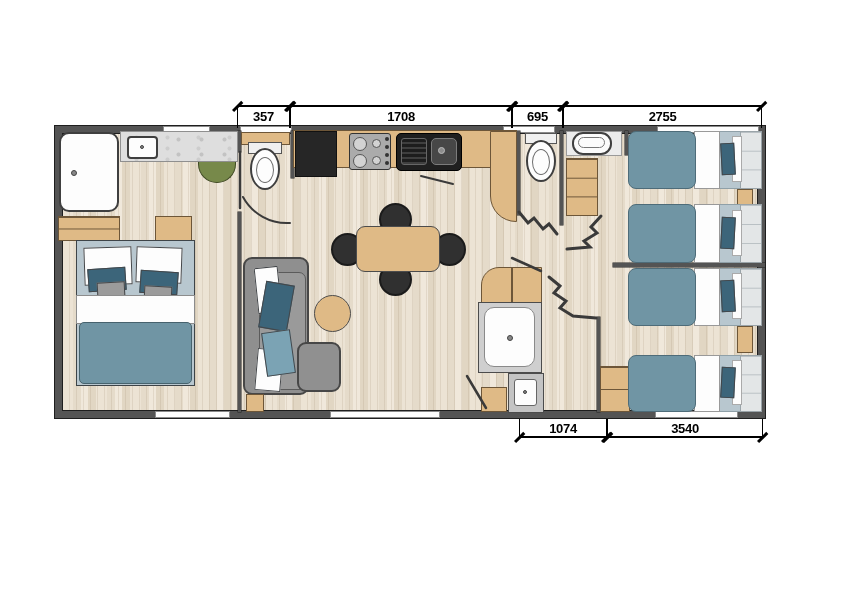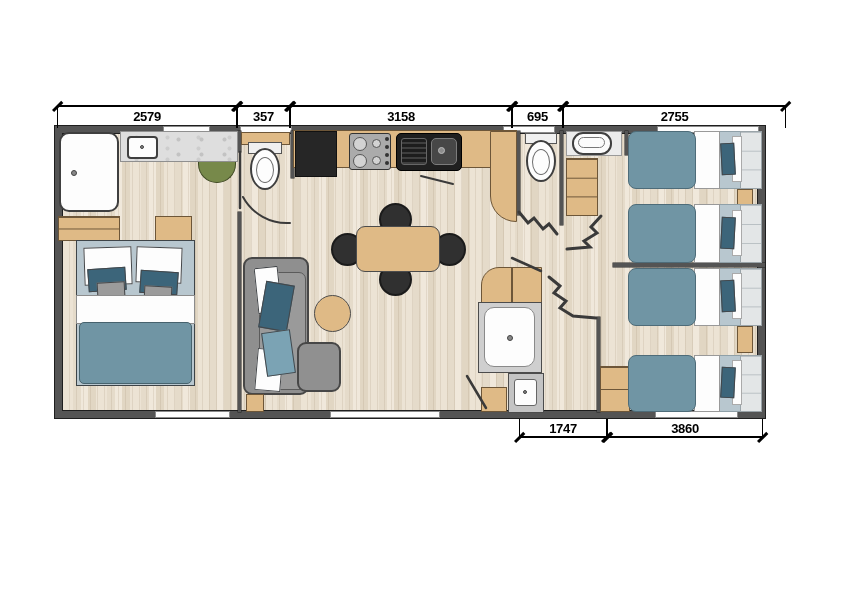--- a/index.html
+++ b/index.html
@@ -64,31 +64,30 @@
 
   <div class="abs iwall" style="left:238px;top:131px;width:3px;height:21px;"></div>
   <div class="abs iwall" style="left:238px;top:212px;width:3px;height:200px;"></div>
   <div class="abs iwall" style="left:291px;top:131px;width:3px;height:47px;"></div>
   <div class="abs iwall" style="left:517px;top:131px;width:3px;height:84px;"></div>
   <div class="abs iwall" style="left:560px;top:131px;width:3px;height:94px;"></div>
   <div class="abs iwall" style="left:625px;top:131px;width:3px;height:24px;"></div>
   <div class="abs iwall" style="left:597px;top:317px;width:3px;height:95px;"></div>
   <div class="abs iwall" style="left:613px;top:263px;width:152px;height:4px;"></div>
 
-  <div class="abs dim dim-top" style="left:57px;width:180px;"><span>2579</span></div>
   <div class="abs dim dim-top" style="left:237px;width:53px;"><span>357</span></div>
-  <div class="abs dim dim-top" style="left:290px;width:222px;"><span>3158</span></div>
+  <div class="abs dim dim-top" style="left:290px;width:222px;"><span>1708</span></div>
   <div class="abs dim dim-top" style="left:512px;width:51px;"><span>695</span></div>
-  <div class="abs dim dim-top" style="left:563px;width:223px;"><span>2755</span></div>
+  <div class="abs dim dim-top" style="left:563px;width:199px;"><span>2755</span></div>
 
   <div class="abs dim dim-bot" style="left:519px;width:88px;">
-      <span>1747</span>
+      <span>1074</span>
     </div>
   <div class="abs dim dim-bot" style="left:607px;width:156px;">
-      <span>3860</span>
+      <span>3540</span>
     </div>
 
   <div class="abs white-fix" style="left:59px;top:132px;width:60px;height:80px;border-radius:10px;">
     <div class="abs drain" style="left:10px;top:36px;"></div>
   </div>
   <div class="abs marble" style="left:120px;top:131px;width:118px;height:31px;"></div>
   <div class="abs white-fix" style="left:127px;top:136px;width:31px;height:23px;border-radius:4px;">
     <div class="abs drain" style="left:11px;top:7px;width:4px;height:4px;"></div>
   </div>
   <div class="abs" style="left:198px;top:162px;width:38px;height:21px;background:var(--green);border:1.5px solid #3f4a23;border-top:none;border-radius:0 0 21px 21px;"></div>

